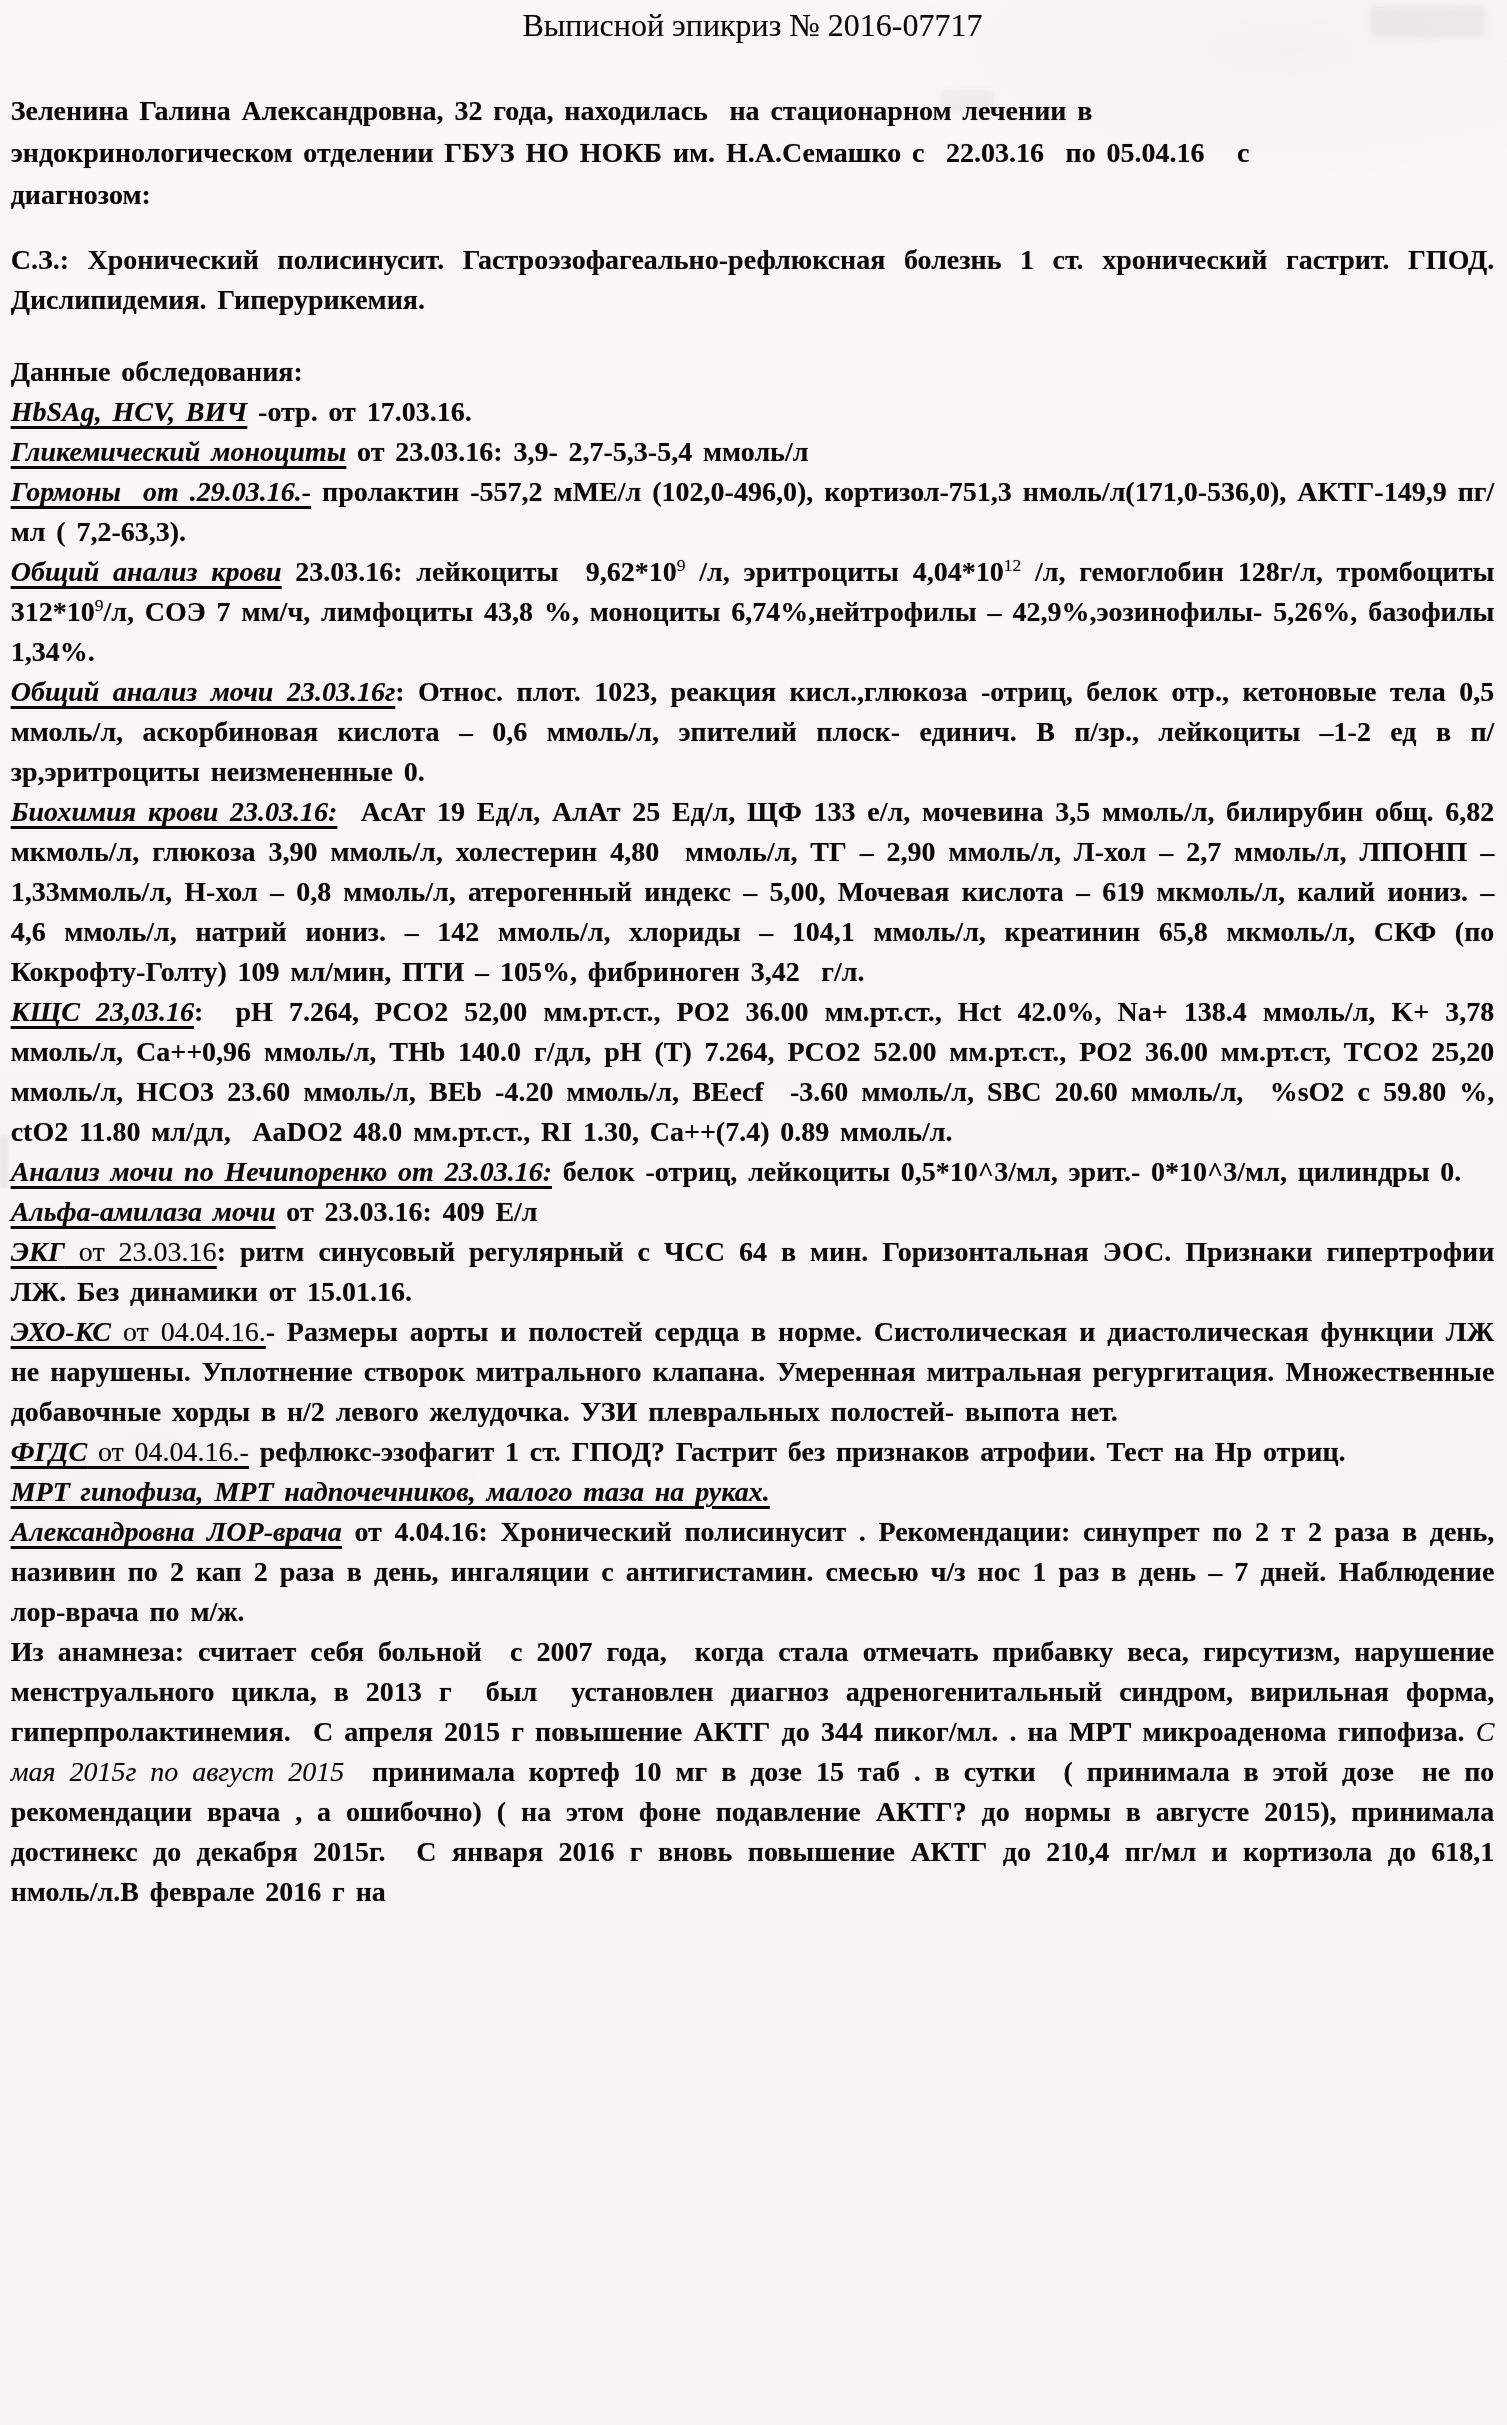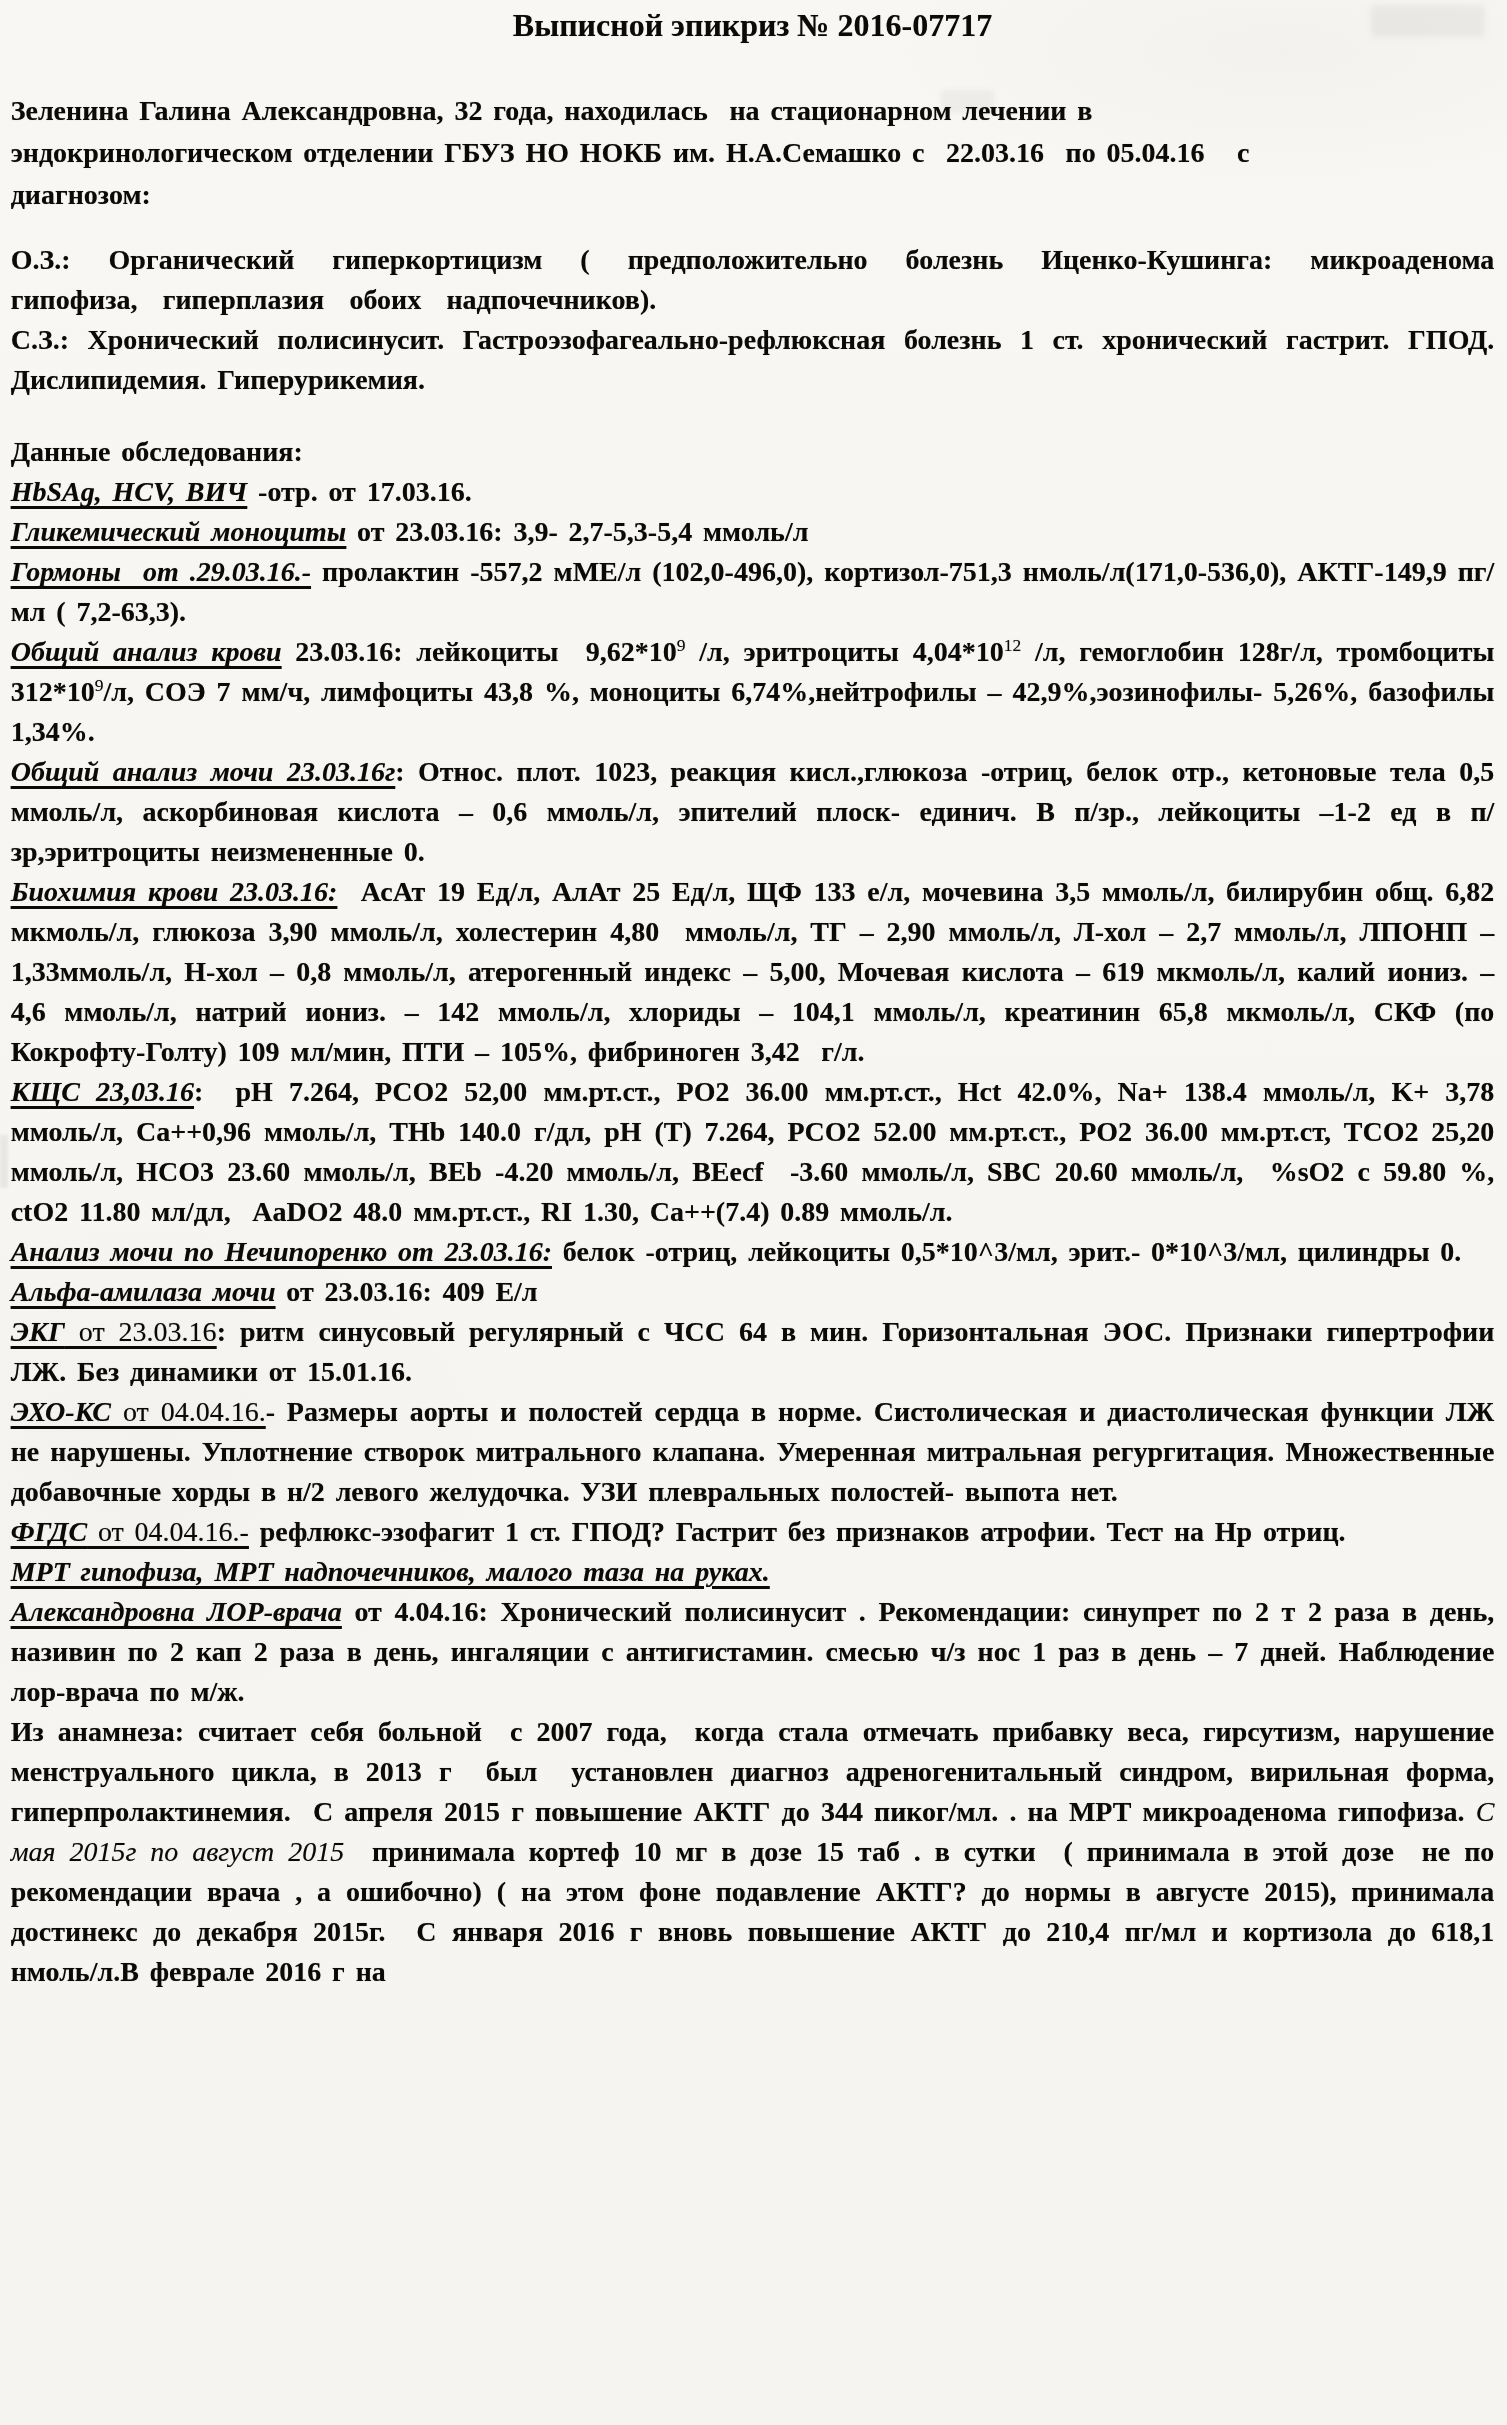--- a/index.html
+++ b/index.html
@@ -15,21 +15,21 @@
     font-family:"Liberation Serif","DejaVu Serif",serif;
     color:#0b0a09;
   }
   .doc{
     position:absolute;left:10.7px;right:13.7px;top:6.1px;
     text-shadow:0 0 0.8px rgba(0,0,0,0.38);
   }
   .title{
     margin:0 0 46px 0;
     font-size:32px;line-height:38px;
-    font-weight:bold;text-align:center;
+    font-weight:normal;text-align:center;
   }
   .doc p{
     margin:0;
     font-size:28px;line-height:40px;
     text-align:justify;
     word-spacing:3.8px;
   }
   p.p-patient{
     text-align:left;line-height:42px;margin-bottom:24.4px;
   }
@@ -56,21 +56,20 @@
 
 <div class="page">
   <div class="smudge smudge-1"></div>
   <div class="smudge smudge-2"></div>
   <div class="smudge smudge-3"></div>
 
   <div class="doc">
     <h1 class="title">Выписной эпикриз № 2016-07717</h1>
 
     <p class="p-patient"><span class="run-n">Зеленина Галина Александровна, 32 года, находилась&nbsp; на стационарном лечении в</span><br><span class="run-n">эндокринологическом отделении ГБУЗ НО НОКБ им. Н.А.Семашко с&nbsp; 22.03.16&nbsp; по 05.04.16&nbsp;&nbsp; с</span><br><span class="run-n">диагнозом:</span></p>
-    <p class="p-oz"><span class="run-b">О.З.:</span><span class="run-n"> Органический гиперкортицизм ( предположительно болезнь Иценко-Кушинга: микроаденома гипофиза, гиперплазия обоих надпочечников).</span></p>
     <p><span class="run-b">С.З.:</span><span class="run-n"> Хронический полисинусит. Гастроэзофагеально-рефлюксная болезнь 1 ст. хронический гастрит. ГПОД. Дислипидемия. Гиперурикемия.</span></p>
     <p class="p-dh"><span class="run-b">Данные обследования:</span></p>
     <p><span class="run-hbi">HbSAg, HCV, ВИЧ</span><span class="run-n"> </span><span class="run-b">-отр. от 17.03.16.</span></p>
     <p><span class="run-hbi">Гликемический моноциты</span><span class="run-n"> от 23.03.16: 3,9- 2,7-5,3-5,4 ммоль/л</span></p>
     <p><span class="run-hbi">Гормоны&nbsp; от .29.03.16.-</span><span class="run-n"> </span><span class="run-b">пролактин</span><span class="run-n"> </span><span class="run-b">-557,2</span><span class="run-n"> мМЕ/л (102,0-496,0), </span><span class="run-b">кортизол-751,3</span><span class="run-n"> нмоль/л(171,0-536,0), </span><span class="run-b">АКТГ-149,9</span><span class="run-n"> пг/мл ( 7,2-63,3).</span></p>
     <p><span class="run-hbi">Общий анализ крови</span><span class="run-n"> 23.03.16: лейкоциты&nbsp; 9,62*10</span><span class="run-sup">9</span><span class="run-n"> /л, эритроциты 4,04*10</span><span class="run-sup">12</span><span class="run-n"> /л, гемоглобин 128г/л, тромбоциты 312*10</span><span class="run-sup">9</span><span class="run-n">/л, СОЭ 7 мм/ч, лимфоциты 43,8 %, моноциты 6,74%,нейтрофилы – 42,9%,эозинофилы- 5,26%, базофилы 1,34%.</span></p>
     <p><span class="run-hbi">Общий анализ мочи 23.03.16г</span><span class="run-n">: Относ. плот. 1023, реакция кисл.,глюкоза -отриц, белок отр., кетоновые тела 0,5 ммоль/л, аскорбиновая кислота – 0,6 ммоль/л, эпителий плоск- единич. В п/зр., лейкоциты –1-2 ед в п/зр,эритроциты неизмененные 0.</span></p>
     <p><span class="run-hbi">Биохимия крови 23.03.16:</span><span class="run-n">&nbsp; АсАт 19 Ед/л, АлАт 25 Ед/л, ЩФ 133 е/л, мочевина 3,5 ммоль/л, билирубин общ. 6,82 мкмоль/л, глюкоза 3,90 ммоль/л, холестерин 4,80&nbsp; ммоль/л, ТГ – 2,90 ммоль/л, Л-хол – 2,7 ммоль/л, ЛПОНП – 1,33ммоль/л, Н-хол – 0,8 ммоль/л, атерогенный индекс – 5,00, Мочевая кислота – 619 мкмоль/л, калий иониз. – 4,6 ммоль/л, натрий иониз. – 142 ммоль/л, хлориды – 104,1 ммоль/л, креатинин 65,8 мкмоль/л, СКФ (по Кокрофту-Голту) 109 мл/мин, ПТИ – 105%, фибриноген 3,42&nbsp; г/л.</span></p>
     <p><span class="run-hbi">КЩС 23,03.16</span><span class="run-n">:&nbsp; pH 7.264, PCO2 52,00 мм.рт.ст., PO2 36.00 мм.рт.ст., Hct 42.0%, Na+ 138.4 ммоль/л, K+ 3,78 ммоль/л, Ca++0,96 ммоль/л, THb 140.0 г/дл, pH (T) 7.264, PCO2 52.00 мм.рт.ст., PO2 36.00 мм.рт.ст, TCO2 25,20 ммоль/л, HCO3 23.60 ммоль/л, BEb -4.20 ммоль/л, BEecf&nbsp; -3.60 ммоль/л, SBC 20.60 ммоль/л,&nbsp; %sO2 с 59.80 %, ctO2 11.80 мл/дл,&nbsp; AaDO2 48.0 мм.рт.ст., RI 1.30, Ca++(7.4) 0.89 ммоль/л.</span></p>
     <p><span class="run-hbi">Анализ мочи по Нечипоренко от 23.03.16:</span><span class="run-n"> белок -отриц, лейкоциты 0,5*10^3/мл, эрит.- 0*10^3/мл, цилиндры 0.</span></p>

